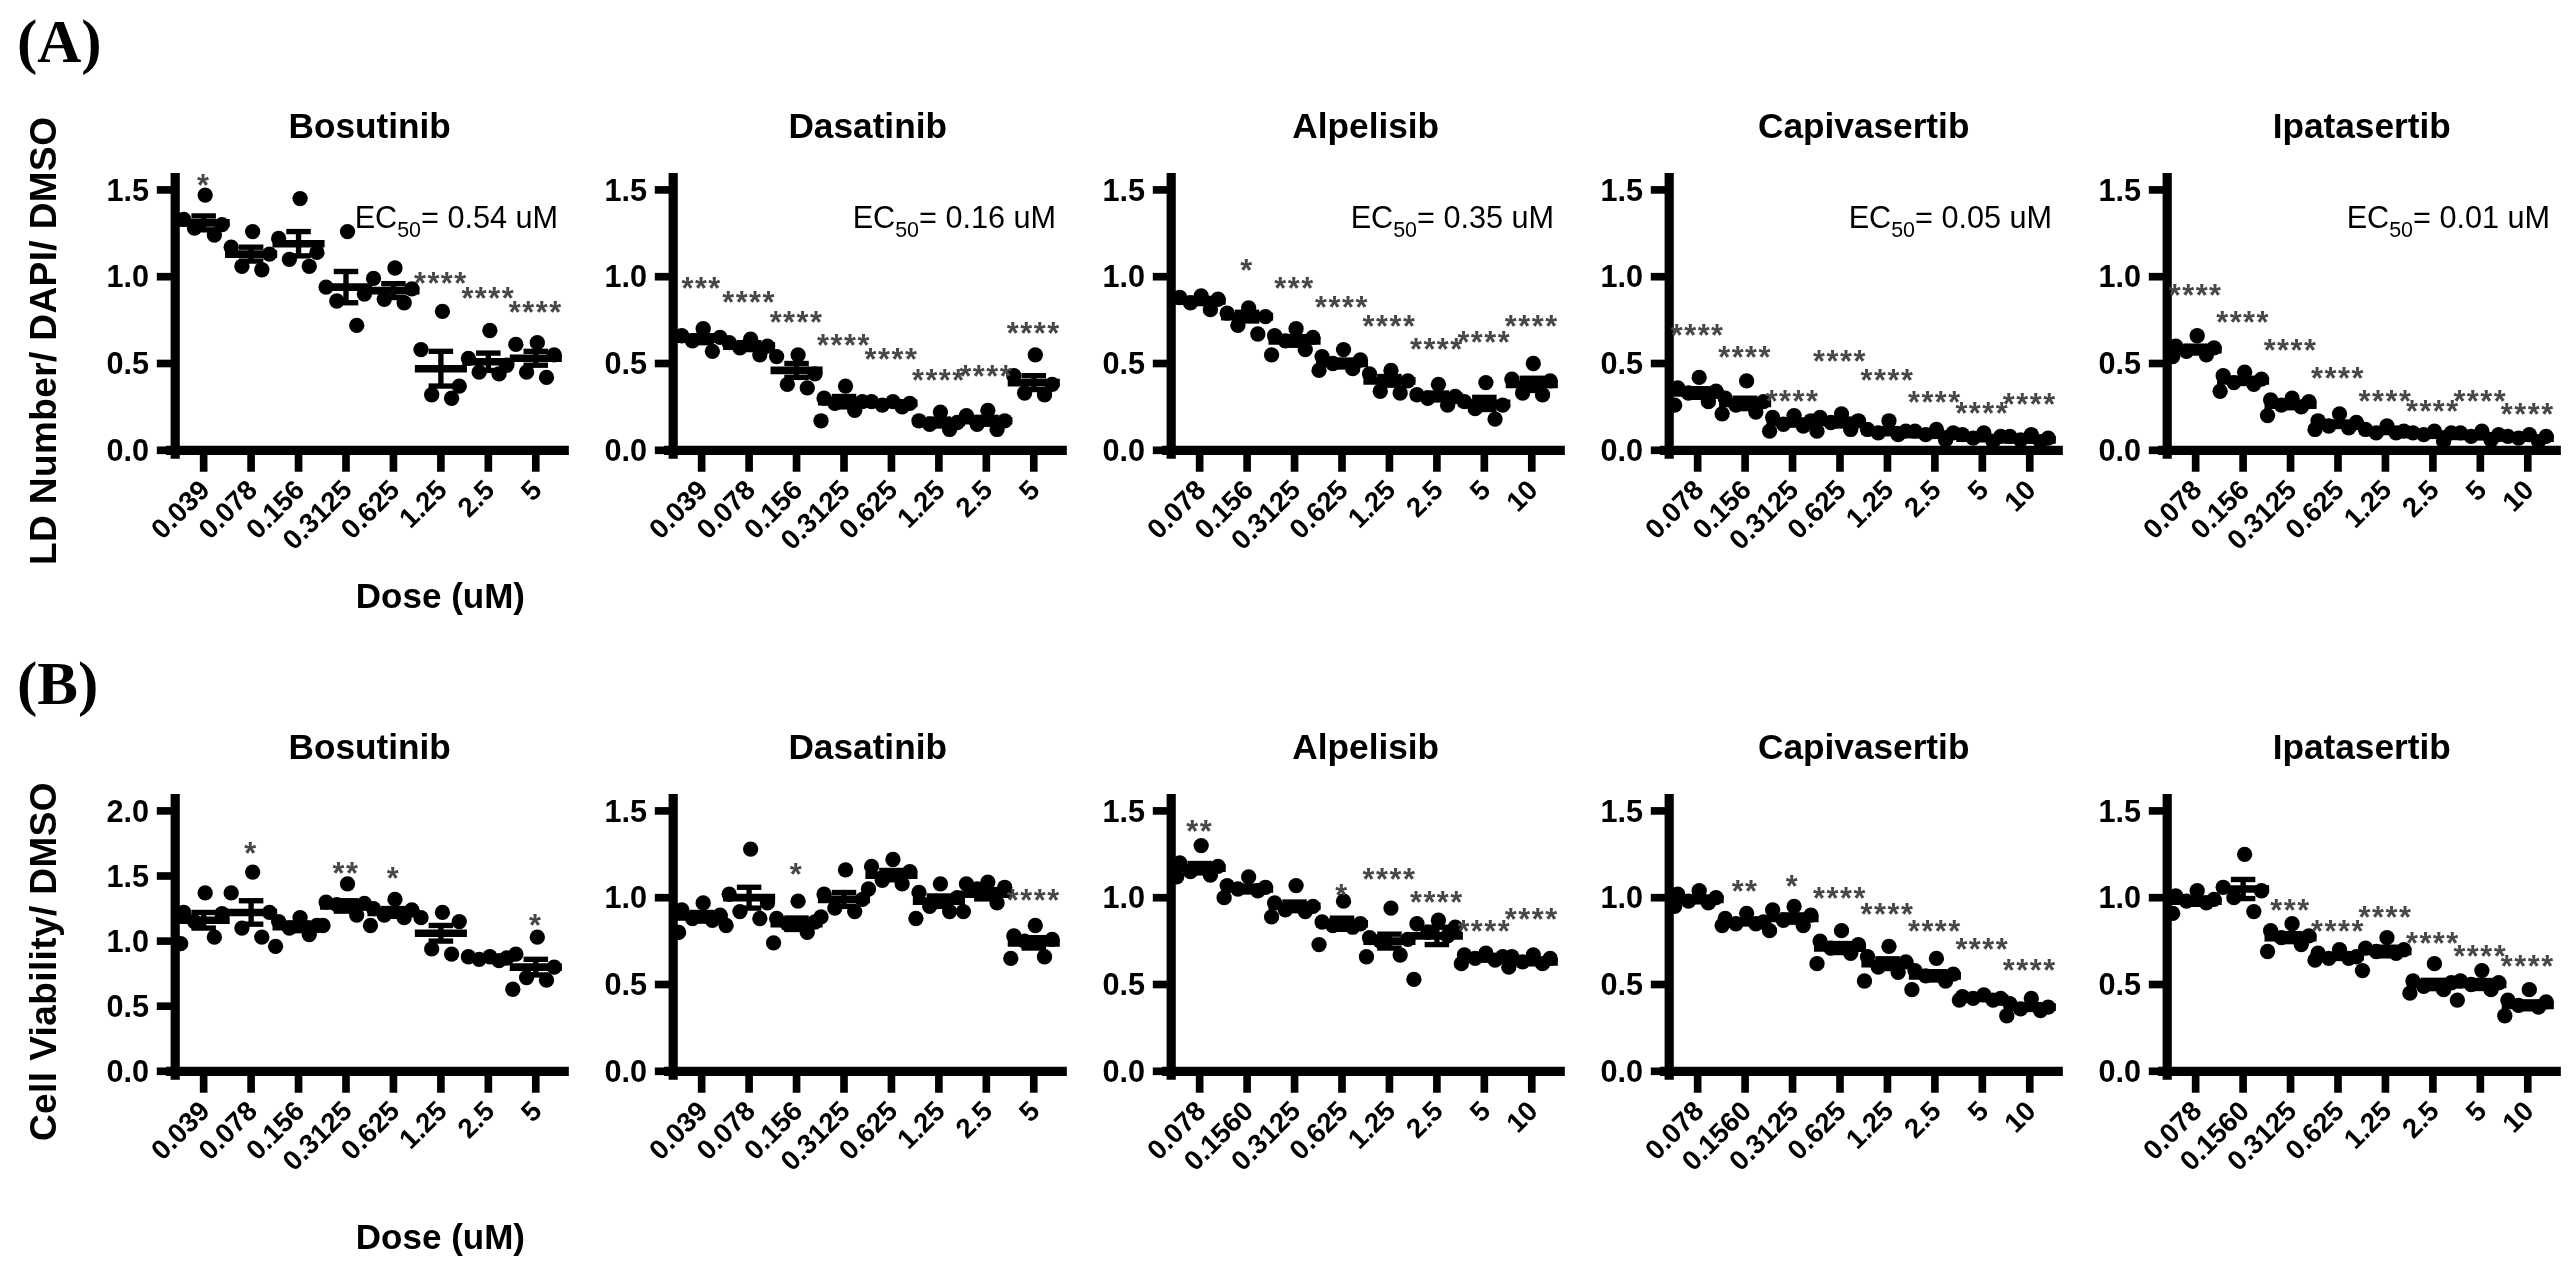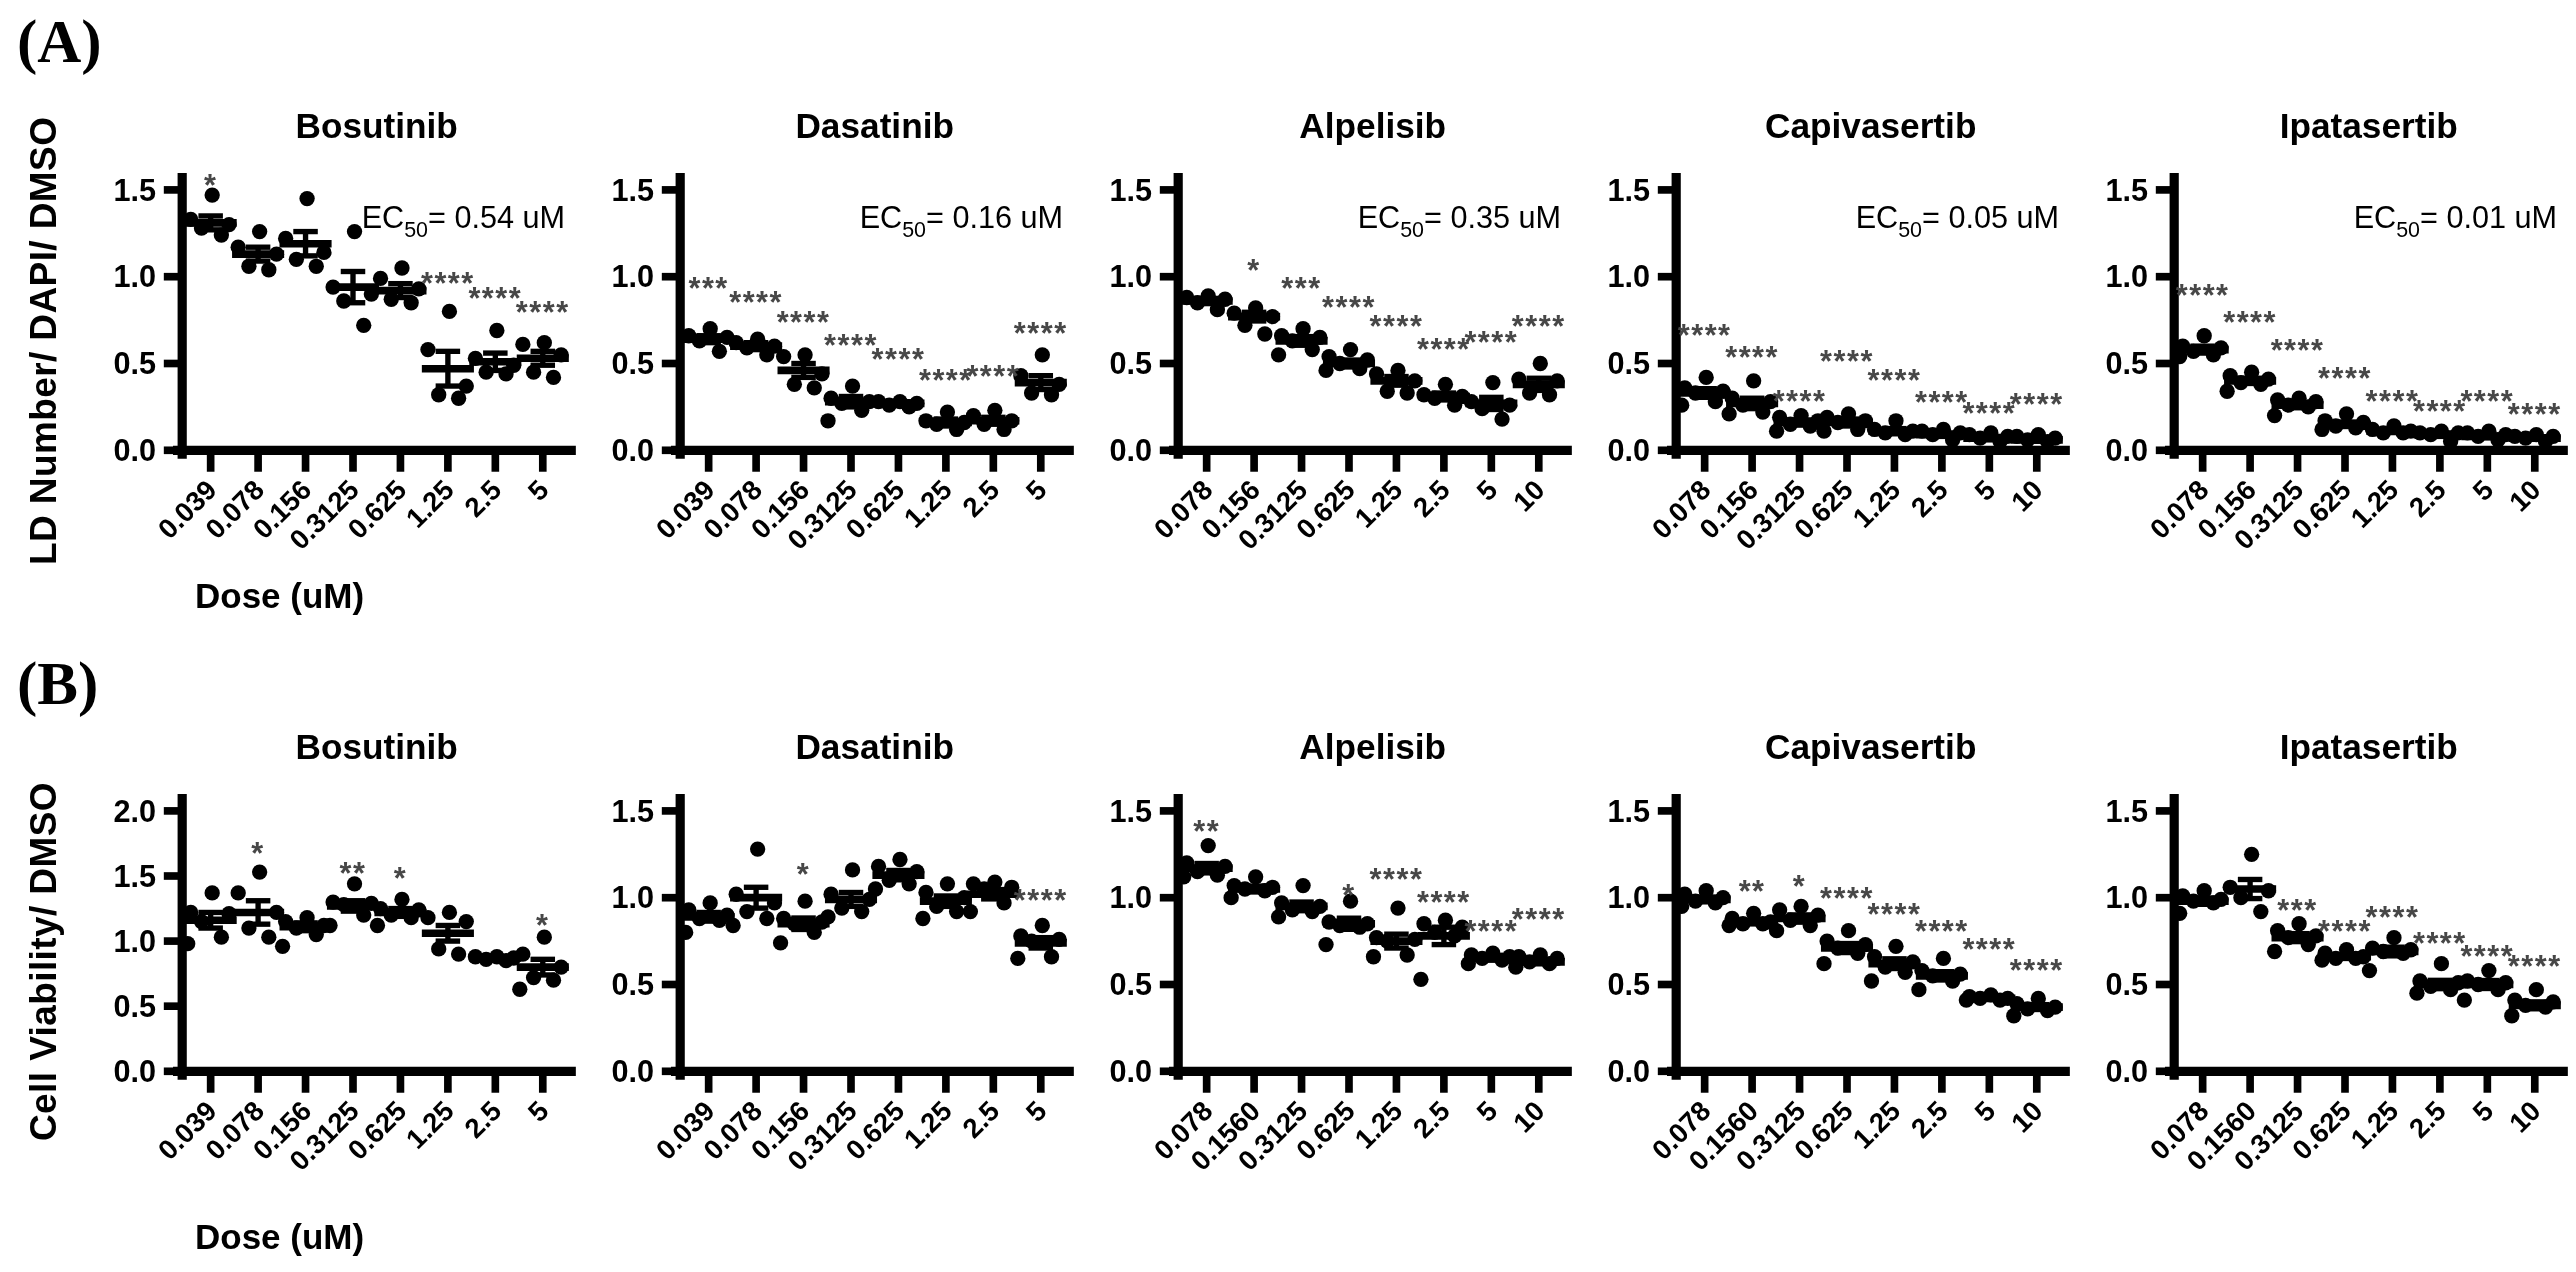--- a/index.html
+++ b/index.html
@@ -16,25 +16,25 @@
     font-weight:bold;font-size:61px;line-height:1;
   }
   #rowB .panel-letter{top:4.6px;}
   .ylabel{
     position:absolute;left:23px;
     writing-mode:vertical-rl;transform:rotate(180deg);
     font-weight:bold;font-size:37px;text-align:center;letter-spacing:0.4px;white-space:nowrap;
   }
   .ylabel-a{top:88px;height:506px;}
   .ylabel-b{top:126px;height:376px;}
-  .charts{position:absolute;left:81px;display:flex;text-align:right;}
+  .charts{position:absolute;left:74px;display:flex;text-align:right;}
   #rowA .charts{top:98px;}
   #rowB .charts{top:71px;}
   .chart-svg{display:block;}
-  .dose-label{position:absolute;left:195px;width:330px;text-align:left;font-weight:bold;font-size:35px;}
+  .dose-label{position:absolute;left:195px;width:330px;text-align:right;font-weight:bold;font-size:35px;}
   #rowA .dose-label{top:576px;}
   #rowB .dose-label{top:569px;}
   
   svg text{font-family:"Liberation Sans","DejaVu Sans",sans-serif;}
   .axis{stroke:#000;stroke-width:12;stroke-linecap:square;}
   .tick{stroke:#000;stroke-width:10;}
   .err{stroke:#000;stroke-width:7;}
   .mean{stroke:#000;stroke-width:10;}
   .ctitle{font-weight:bold;font-size:46px;}
   .ylab{font-weight:bold;font-size:40px;}

